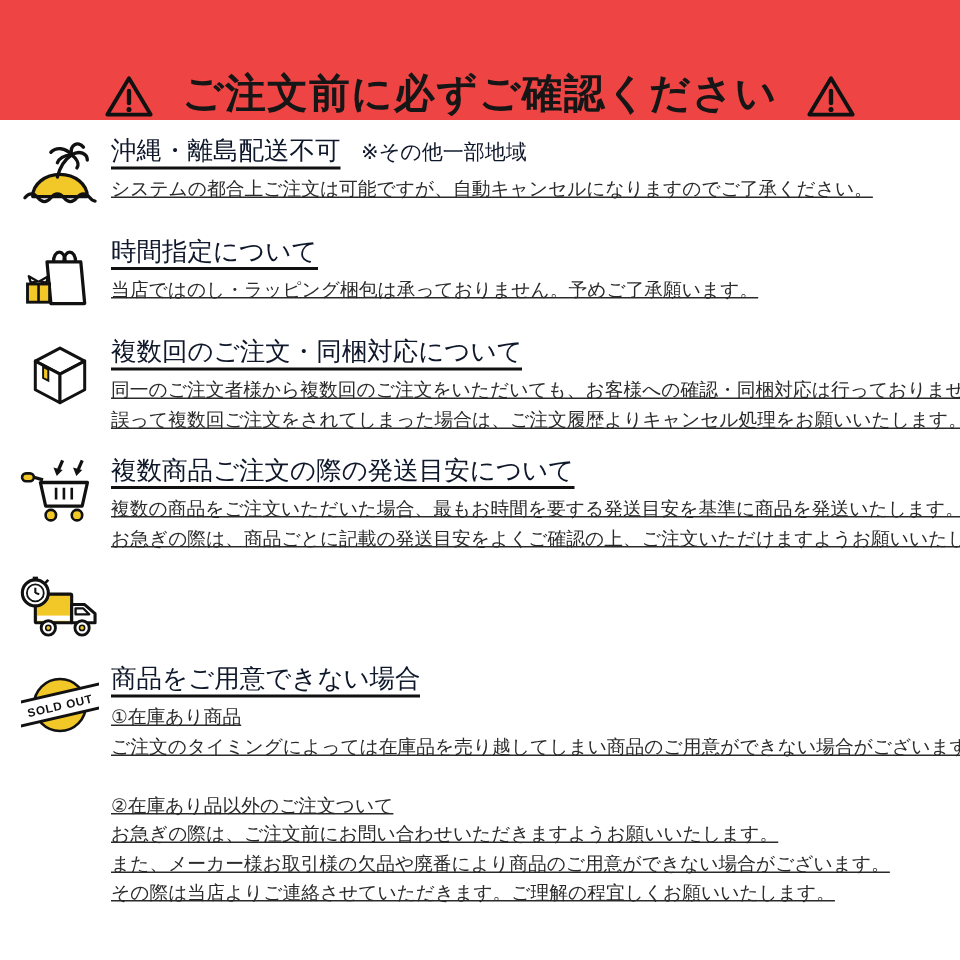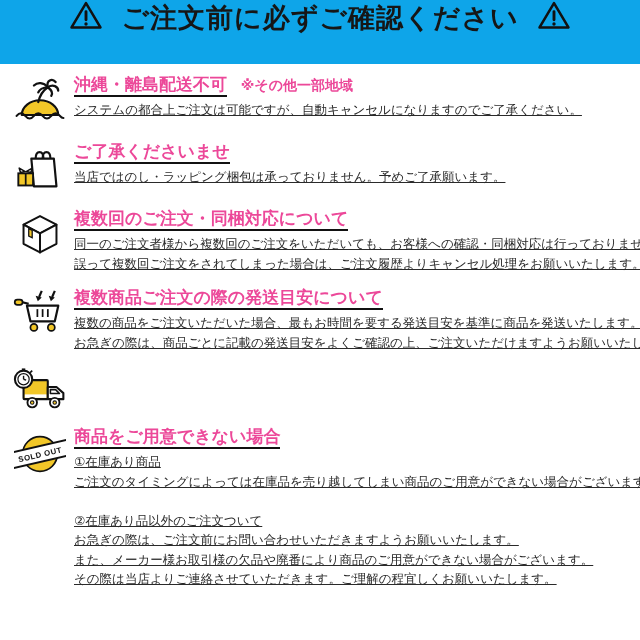--- a/index.html
+++ b/index.html
@@ -3,34 +3,34 @@
 <meta charset="utf-8">
 <style>
   html,body{margin:0;padding:0;}
   body{
     width:640px;height:640px;overflow:hidden;background:#ffffff;
     font-family:"Liberation Sans","DejaVu Sans",sans-serif;
     color:#1e1e1e;
   }
   
   .banner{
-    height:64px;background:#0ea5e9;
-    display:flex;align-items:flex-start;justify-content:center;gap:18px;
+    height:80px;background:#ef4444;
+    display:flex;align-items:flex-end;justify-content:center;gap:18px;
   }
   .banner-title{
     font-size:27px;font-weight:bold;color:#161616;letter-spacing:1px;
   }
   .warn-icon svg{display:block;}
   
   .sections{padding:10px 6px 0 8px;}
   .section{display:flex;align-items:flex-start;}
   .section + .section{margin-top:13px;}
   .icon-col{flex:0 0 64px;display:flex;justify-content:center;padding-top:2px;}
   .text-col{flex:1;min-width:0;padding-left:2px;}
-  .heading{font-size:17px;font-weight:bold;color:#ec4899;line-height:22px;margin-bottom:5px;white-space:nowrap;}
+  .heading{font-size:17px;font-weight:normal;color:#0f172a;line-height:22px;margin-bottom:5px;white-space:nowrap;}
   .heading-main{border-bottom:2px solid #111;padding-bottom:1px;}
   .heading-suffix{font-size:14px;margin-left:9px;}
   .line{
     font-size:12.5px;color:#2a2a2a;line-height:19.5px;min-height:19.5px;
     white-space:nowrap;
     text-decoration:underline;
   }
 </style>
 </head>
 <body>
@@ -84,21 +84,21 @@
         <path d="M25 18 c0 -10 9 -10 9 0" fill="none" stroke="#111" stroke-width="2.5"></path>
         <path d="M33 18 c0 -10 9 -10 9 0" fill="none" stroke="#111" stroke-width="2.5"></path>
         <rect x="5" y="35" width="17" height="14" fill="#F2C728" stroke="#111" stroke-width="2.2"></rect>
         <line x1="13.5" y1="35" x2="13.5" y2="49" stroke="#111" stroke-width="2"></line>
         <path d="M13 33 L6 29 L7.5 34 Z" fill="#fff" stroke="#111" stroke-width="1.8" stroke-linejoin="round"></path>
         <path d="M14 33 L21 29 L19.5 34 Z" fill="#fff" stroke="#111" stroke-width="1.8" stroke-linejoin="round"></path>
       </svg>
     </div>
     <div class="text-col">
       <div class="heading">
-        <span class="heading-main">ご了承くださいませ</span>
+        <span class="heading-main">時間指定について</span>
       </div>
       <div class="line">当店ではのし・ラッピング梱包は承っておりません。予めご了承願います。</div>
     </div>
   </section>
 
   <section class="section">
     <div class="icon-col">
       <svg viewBox="0 0 60 60" width="52" height="52">
         <polygon points="30,7 49,17 30,27 11,17" fill="#fff" stroke="#111" stroke-width="2.3" stroke-linejoin="round"></polygon>
         <polygon points="11,17 30,27 30,49 11,39" fill="#fff" stroke="#111" stroke-width="2.3" stroke-linejoin="round"></polygon>

